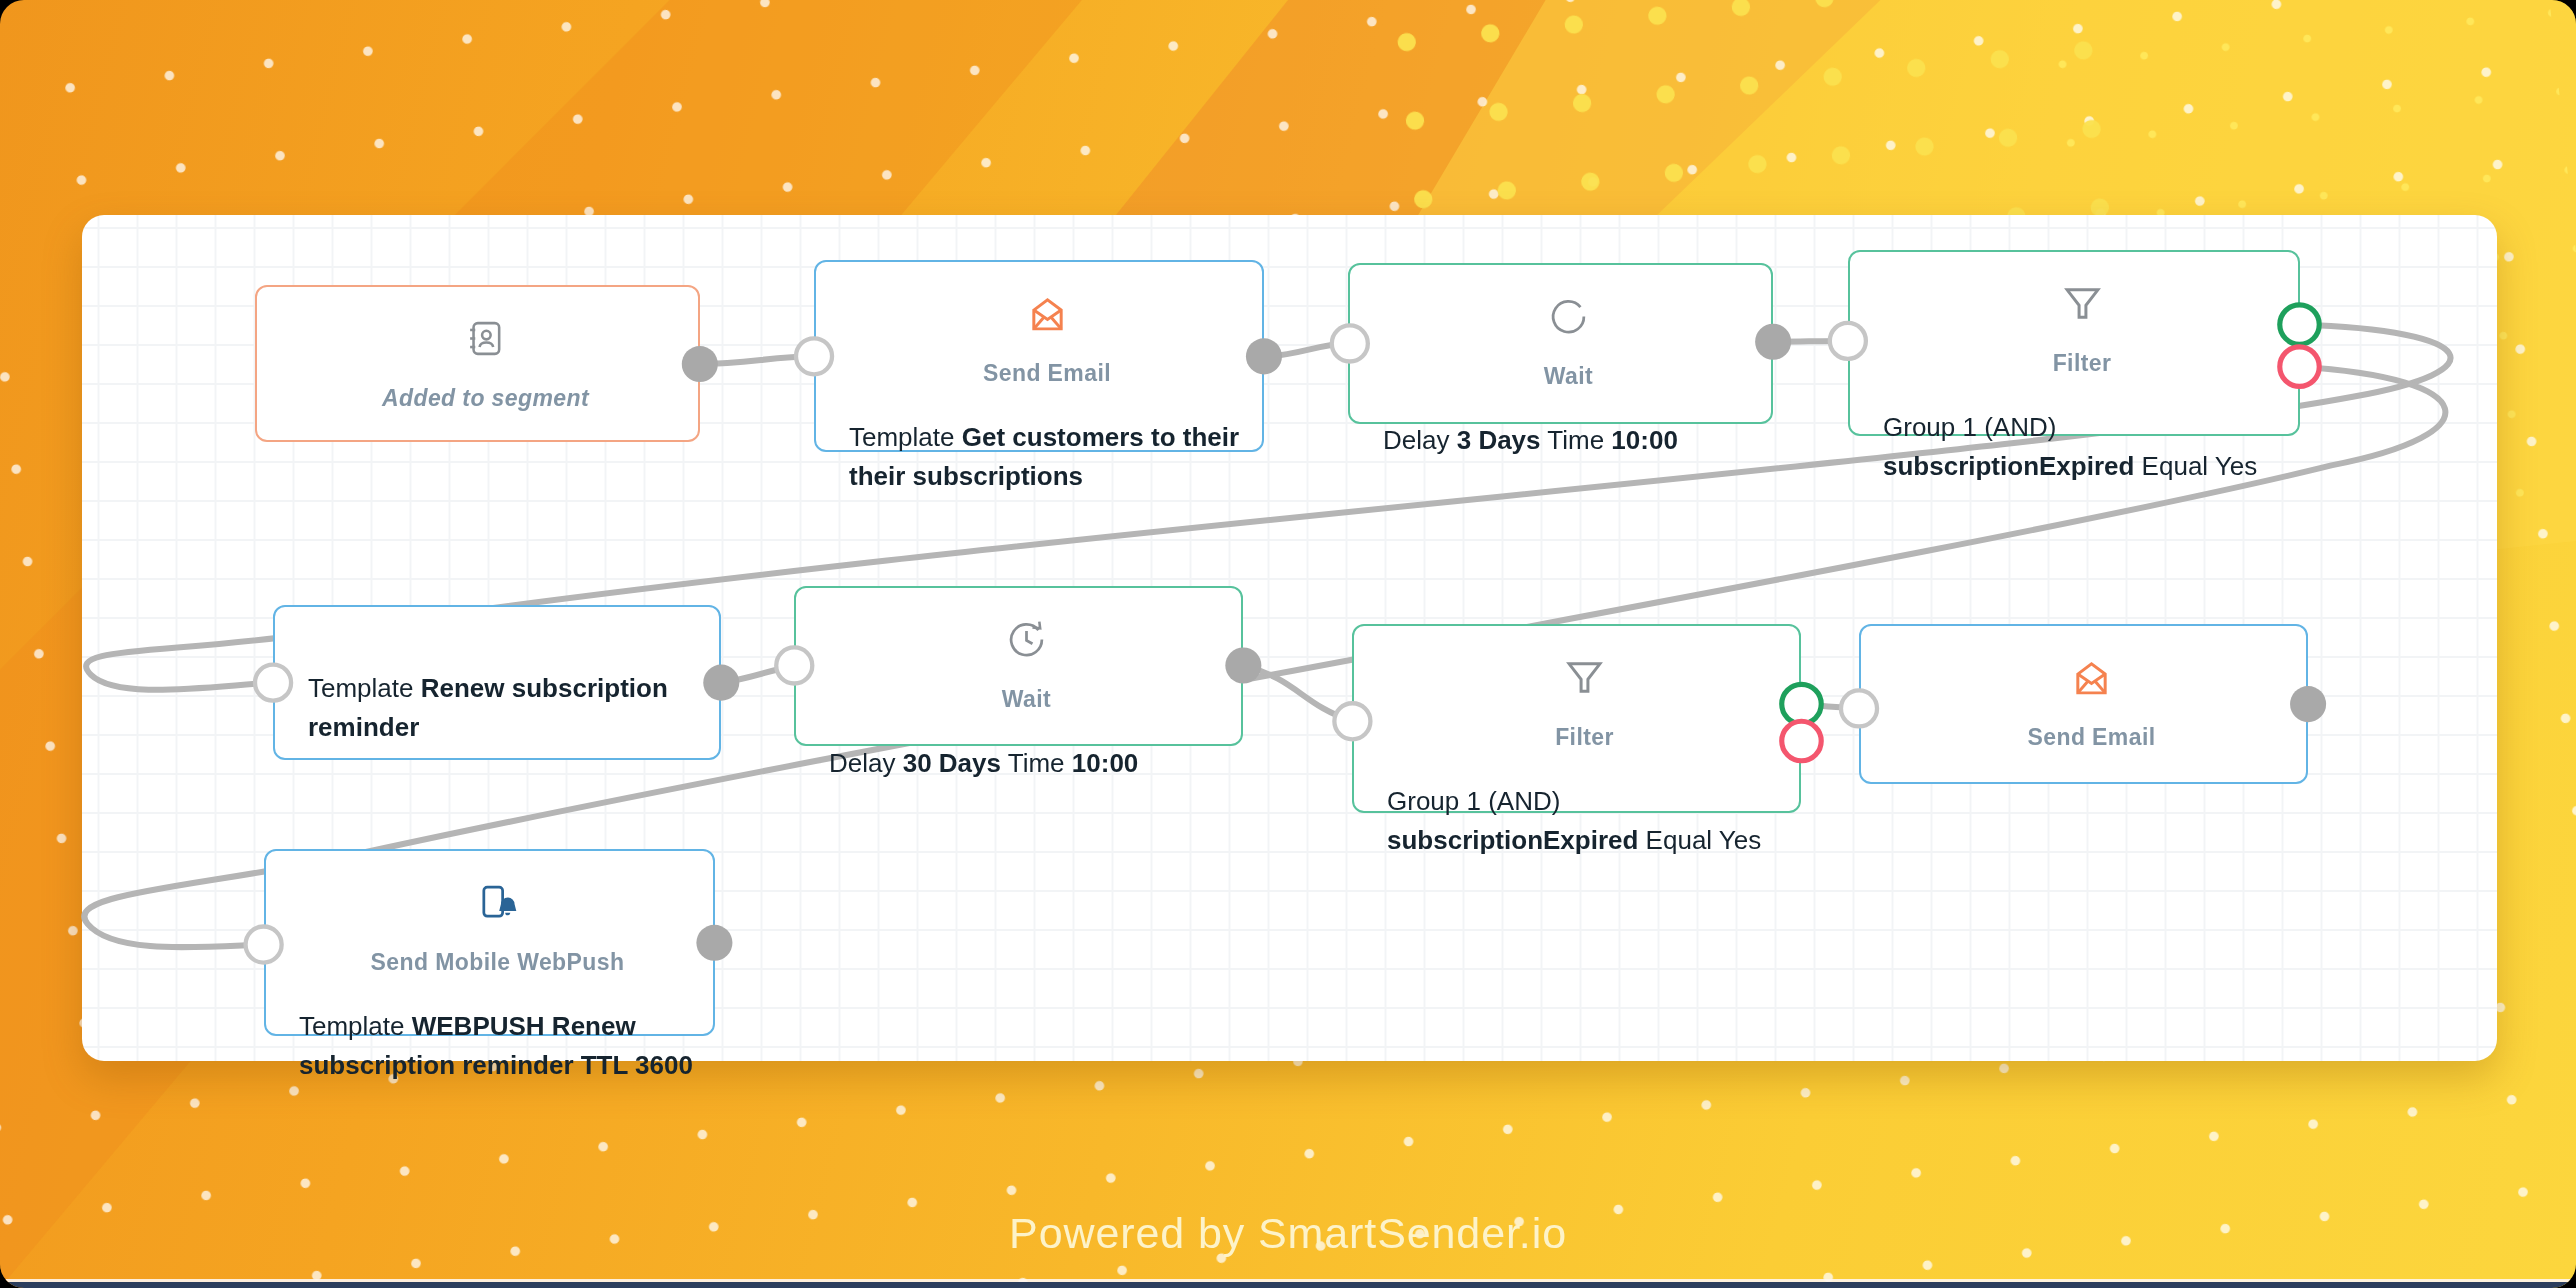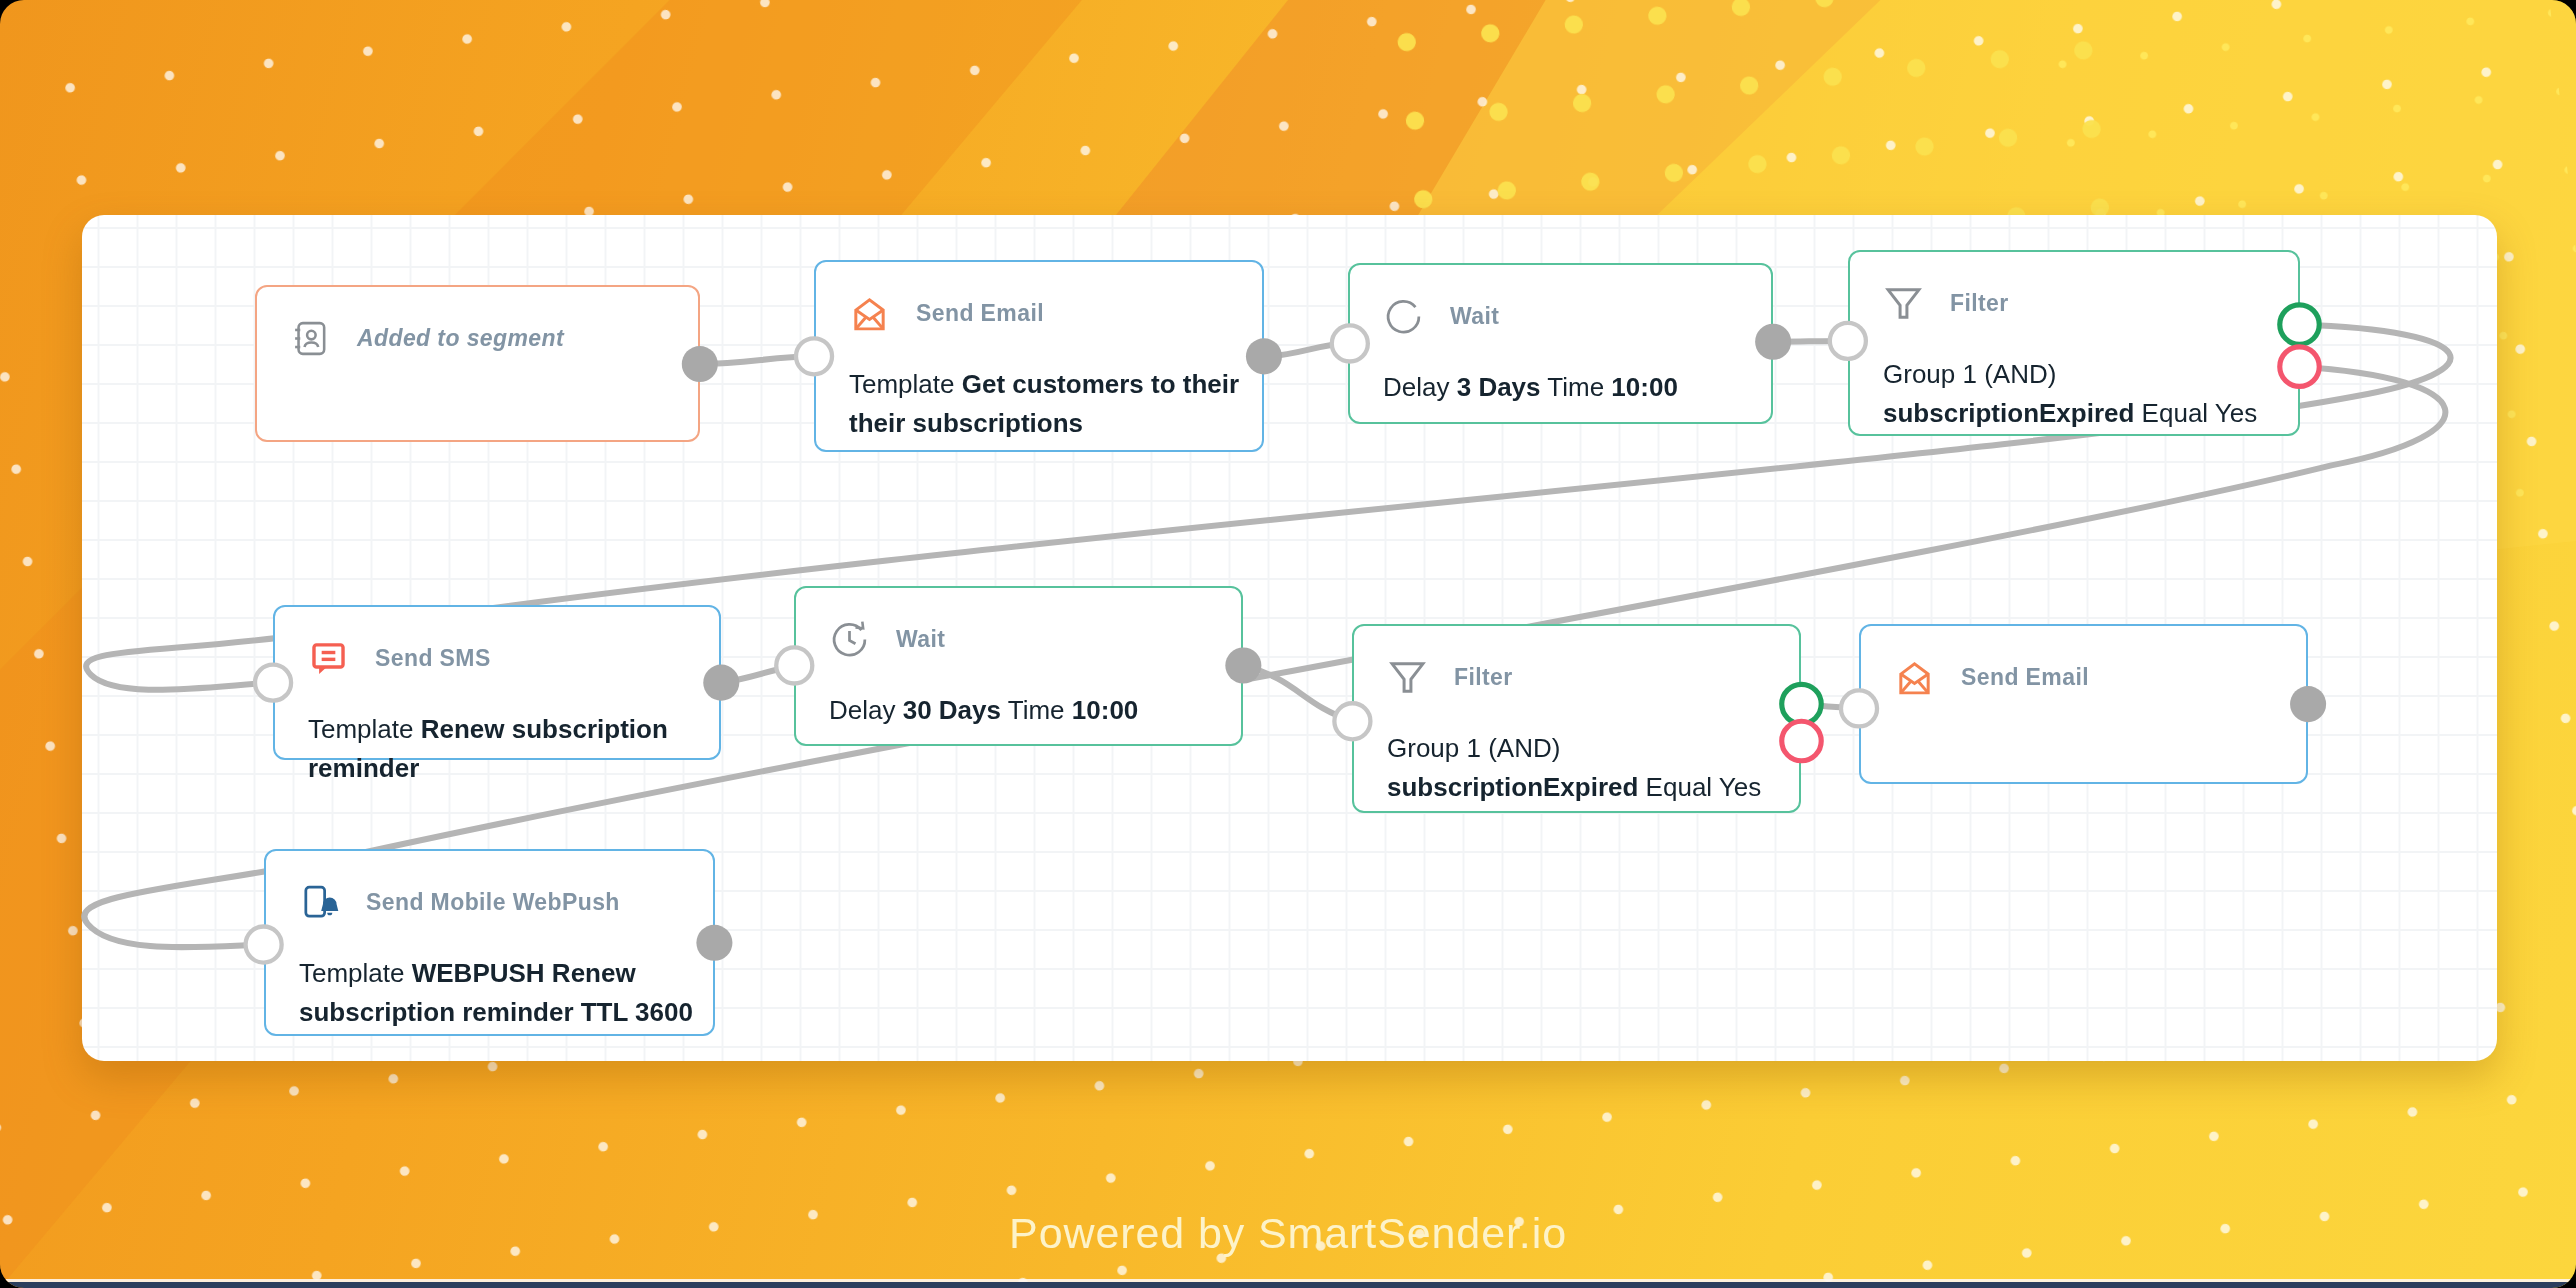--- a/index.html
+++ b/index.html
@@ -31,21 +31,21 @@
       background-size:39px 39px;background-position:15.5px 12px;}
   svg.layer{position:absolute;inset:0;width:2576px;height:1288px;}
   .lines{z-index:2;}
   .portsvg{z-index:4;}
   .conn{fill:none;stroke:#b5b5b5;stroke-width:7;stroke-linecap:round;}
   
   .node{position:absolute;z-index:3;background:#fff;border-radius:12px;padding:31px 17px 0 33px;}
   .n-orange{border:2.6px solid #f4a583;font-style:italic;}
   .n-blue{border:2.6px solid #62b4e5;}
   .n-green{border:2.6px solid #57c29c;}
-  .node-head{display:flex;align-items:center;gap:26px;}
+  .node-head{display:flex;align-items:center;gap:26px;flex-direction:column;}
   .nlabel{color:#8294a4;font-size:23px;font-weight:700;letter-spacing:0.4px;}
   .nicon{display:inline-flex;width:41px;height:41px;align-items:center;justify-content:center;}
   .nicon svg{width:41px;height:41px;}
   .node-body{margin-top:31px;color:#16242f;font-size:26px;font-weight:400;line-height:39px;}
   .node-body b{font-weight:700;}
   
   .footer{position:absolute;left:0;right:0;top:1185px;text-align:center;
       color:#fdf3c9;font-size:43px;font-weight:400;letter-spacing:0.9px;margin-top:24px;}
 </style>
 </head>
@@ -133,31 +133,20 @@
       </span>
       <span class="nlabel">Filter</span>
     </div>
     <div class="node-body">
       <div><span>Group 1 (AND)</span></div>
       <div><b>subscriptionExpired</b><span> Equal Yes</span></div>
     </div>
   </div>
 
   <div class="node n-blue" style="left:273px;top:605px;width:448px;height:155px">
-    <div class="node-head">
-      <span class="nicon">
-        <svg viewBox="0 0 48 48" fill="none" stroke="#f55f51" stroke-width="4">
-          <rect x="7" y="8" width="34" height="26" rx="3"></rect>
-          <path d="M13,34 L13,42 L22,34" fill="#f55f51" stroke="none"></path>
-          <line x1="16" y1="17" x2="32" y2="17"></line>
-            <line x1="16" y1="25" x2="32" y2="25"></line>
-        </svg>
-      </span>
-      <span class="nlabel">Send SMS</span>
-    </div>
     <div class="node-body">
       <span>Template </span><b>Renew subscription reminder</b>
     </div>
   </div>
 
   <div class="node n-green" style="left:794px;top:586px;width:449px;height:160px">
     <div class="node-head">
       <span class="nicon">
         <svg viewBox="0 0 48 48" fill="none" stroke="#8a8f94" stroke-width="3.2">
           <path d="M38,13 A18 18 0 1 0 42,24"></path>

